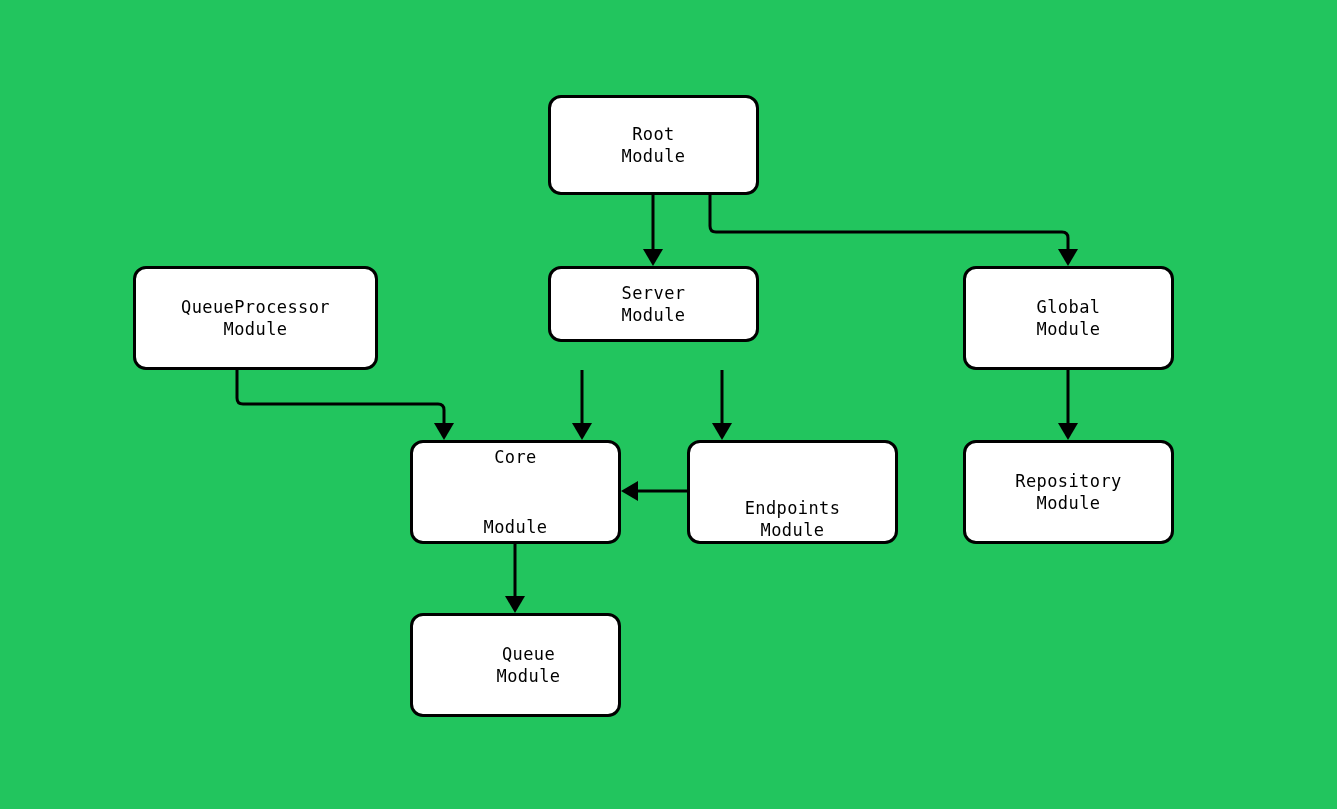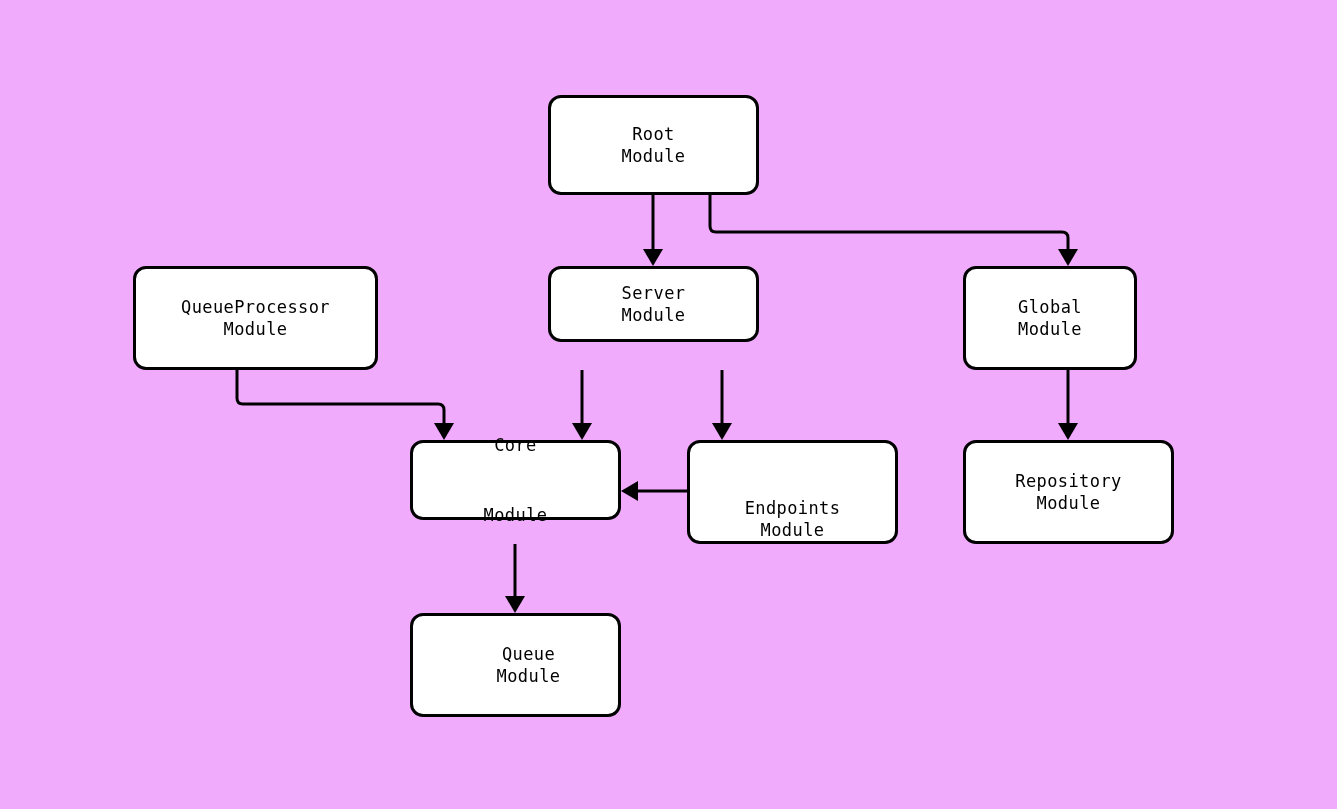--- a/index.html
+++ b/index.html
@@ -11,21 +11,21 @@
   body {
     width: 1337px;
     height: 809px;
     overflow: hidden;
     font-family: "DejaVu Sans Mono", "Liberation Mono", monospace;
   }
   #diagram-canvas {
     position: relative;
     width: 1337px;
     height: 809px;
-    background: #f0abfc;
+    background: #22c55e;
   }
   #edge-layer {
     position: absolute;
     left: 0;
     top: 0;
     width: 1337px;
     height: 809px;
     pointer-events: none;
   }
   .node {
@@ -97,25 +97,25 @@
         <span class="node-line" style="color: rgb(0, 0, 0);">Module</span>
       </div>
       <div class="node" style="left: 133px; top: 266px; width: 245px; height: 104px; border-color: rgb(0, 0, 0);">
         <span class="node-line" style="color: rgb(0, 0, 0);">QueueProcessor</span>
         <span class="node-line" style="color: rgb(0, 0, 0);">Module</span>
       </div>
       <div class="node" style="left: 548px; top: 266px; width: 211px; height: 76px; border-color: rgb(0, 0, 0);">
         <span class="node-line" style="color: rgb(0, 0, 0);">Server</span>
         <span class="node-line" style="color: rgb(0, 0, 0);">Module</span>
       </div>
-      <div class="node" style="left: 963px; top: 266px; width: 174px; height: 104px; border-color: rgb(0, 0, 0);">
+      <div class="node" style="left: 963px; top: 266px; width: 211px; height: 104px; border-color: rgb(0, 0, 0);">
         <span class="node-line" style="color: rgb(0, 0, 0);">Global</span>
         <span class="node-line" style="color: rgb(0, 0, 0);">Module</span>
       </div>
-      <div class="node" style="left: 410px; top: 440px; width: 211px; height: 80px; border-color: rgb(0, 0, 0); gap: 48px;">
+      <div class="node" style="left: 410px; top: 440px; width: 211px; height: 104px; border-color: rgb(0, 0, 0); gap: 48px;">
         <span class="node-line" style="color: rgb(0, 0, 0);">Core</span>
         <span class="node-line" style="color: rgb(0, 0, 0);">Module</span>
       </div>
       <div class="node" style="left: 687px; top: 440px; width: 211px; height: 104px; border-color: rgb(0, 0, 0); justify-content: flex-end;">
         <span class="node-line" style="color: rgb(0, 0, 0);">Endpoints</span>
         <span class="node-line" style="color: rgb(0, 0, 0);">Module</span>
       </div>
       <div class="node" style="left: 963px; top: 440px; width: 211px; height: 104px; border-color: rgb(0, 0, 0);">
         <span class="node-line" style="color: rgb(0, 0, 0);">Repository</span>
         <span class="node-line" style="color: rgb(0, 0, 0);">Module</span>

